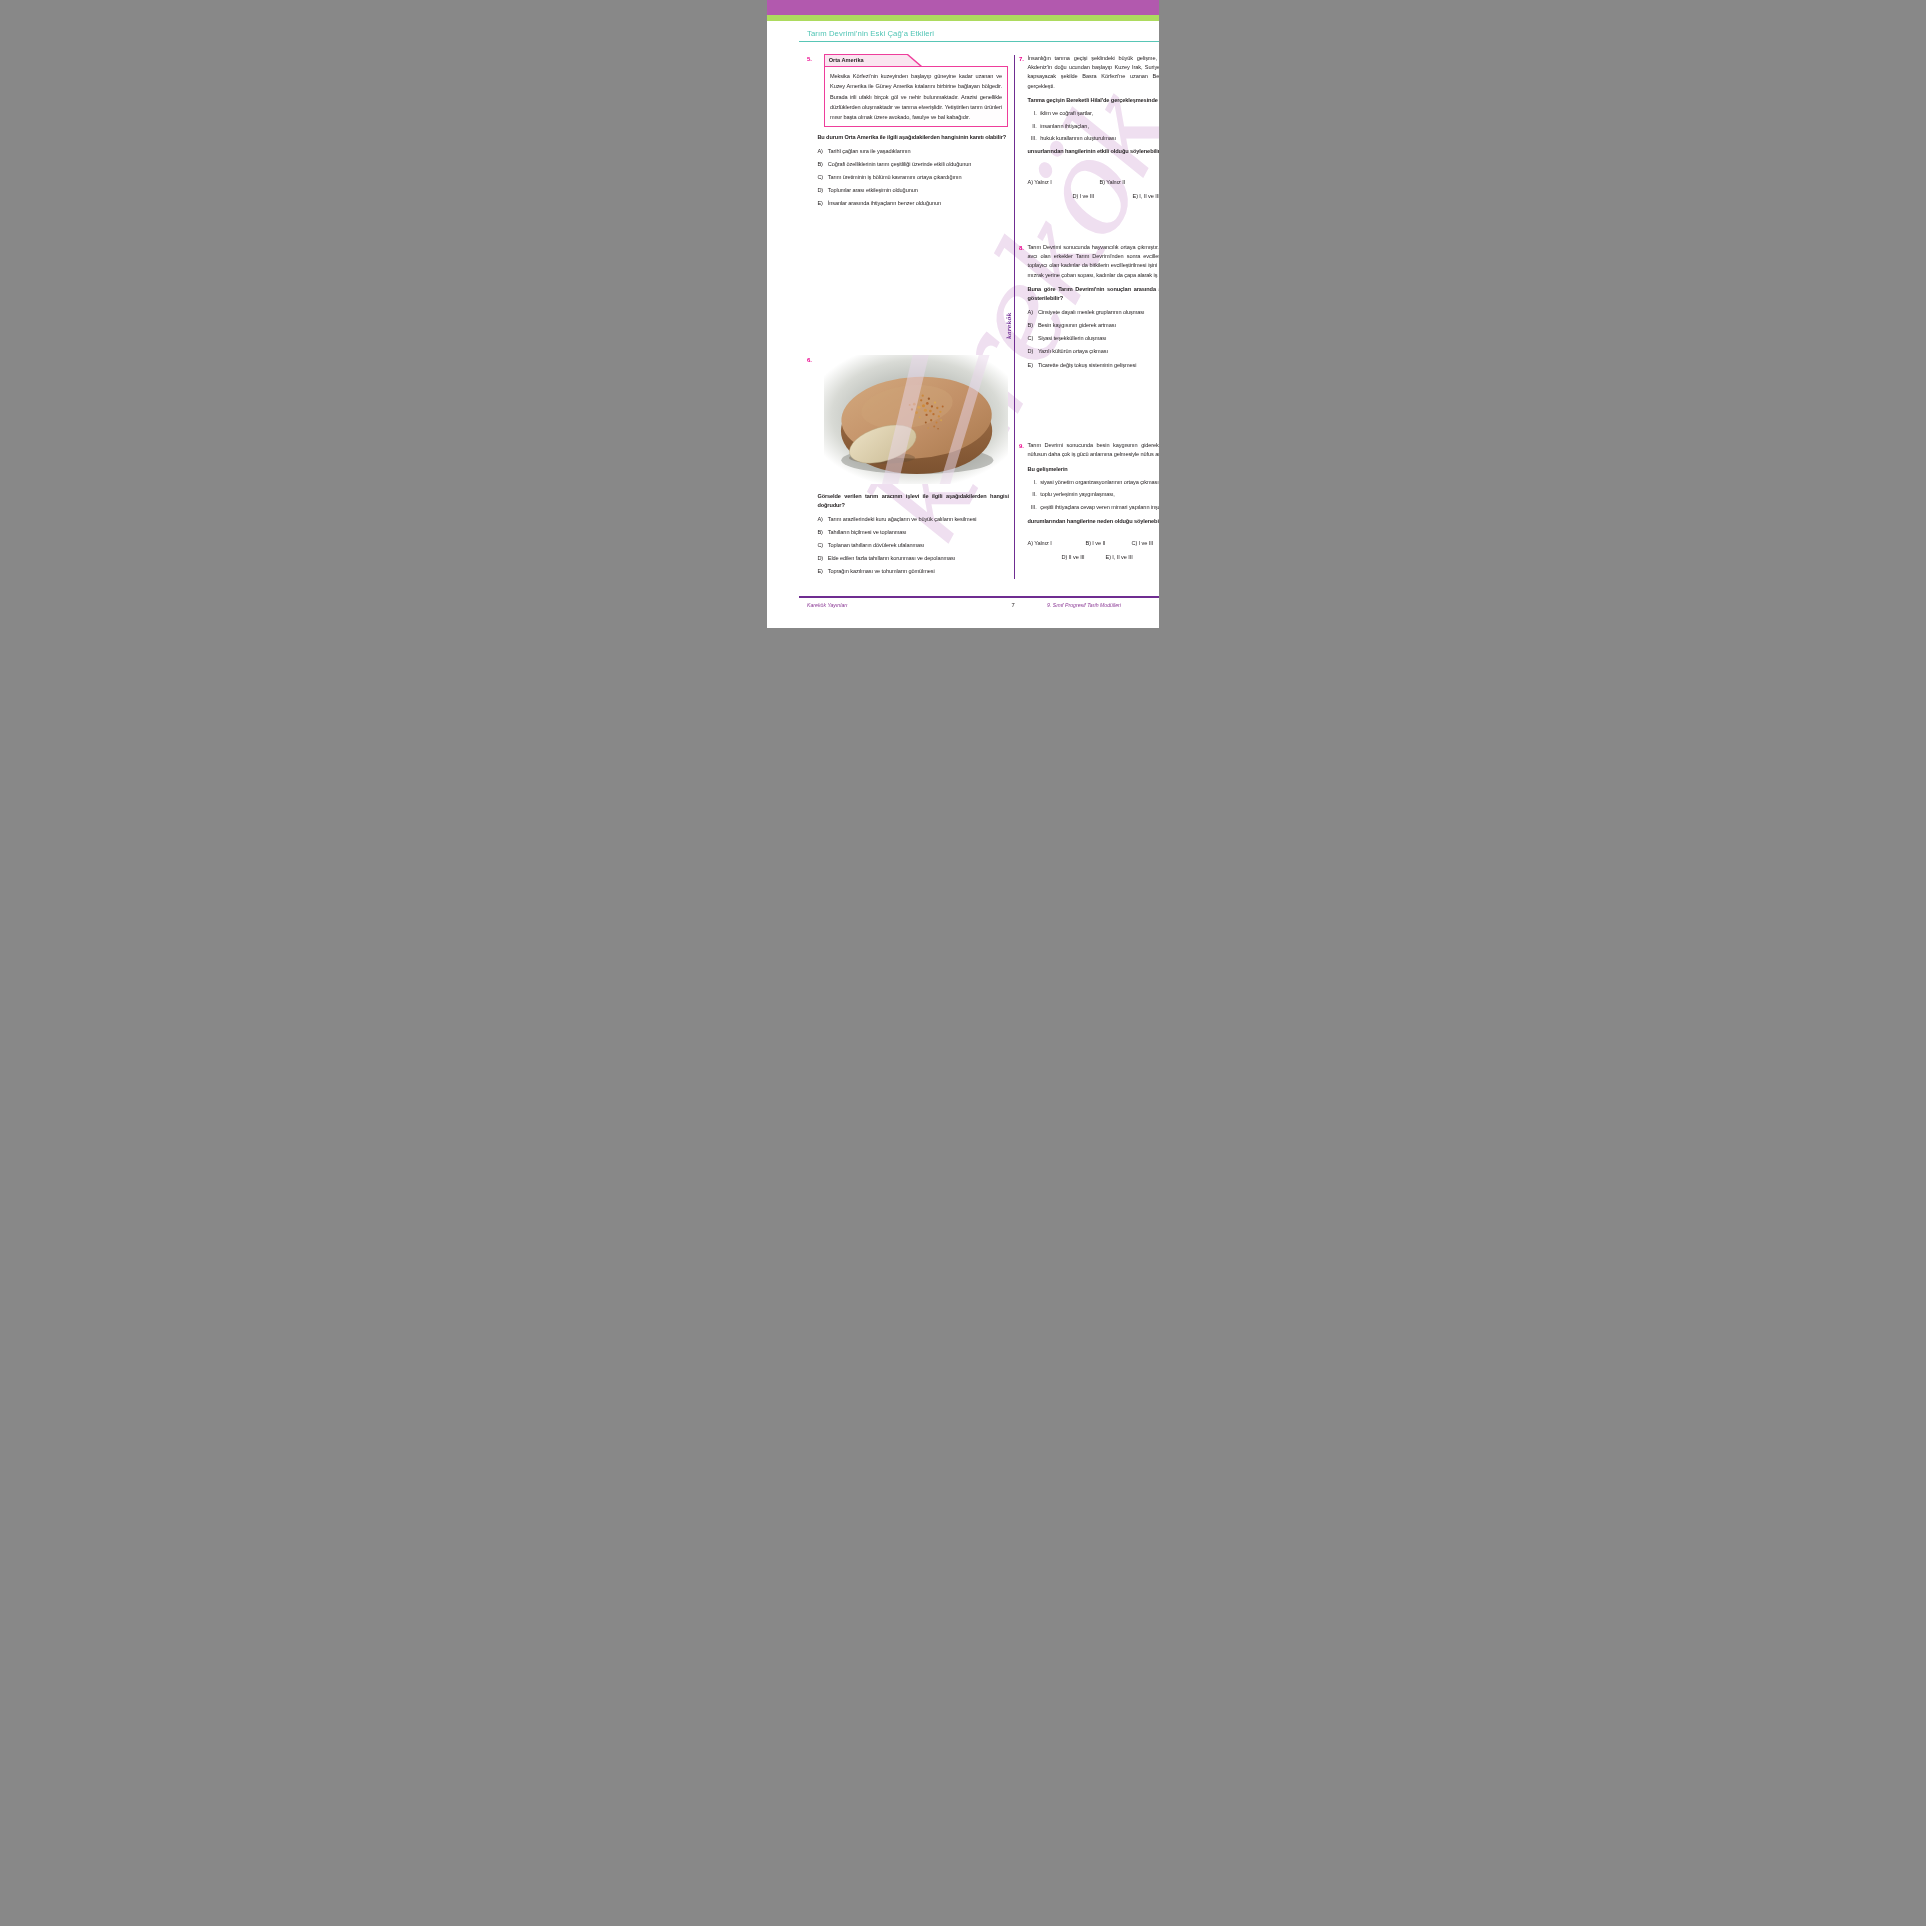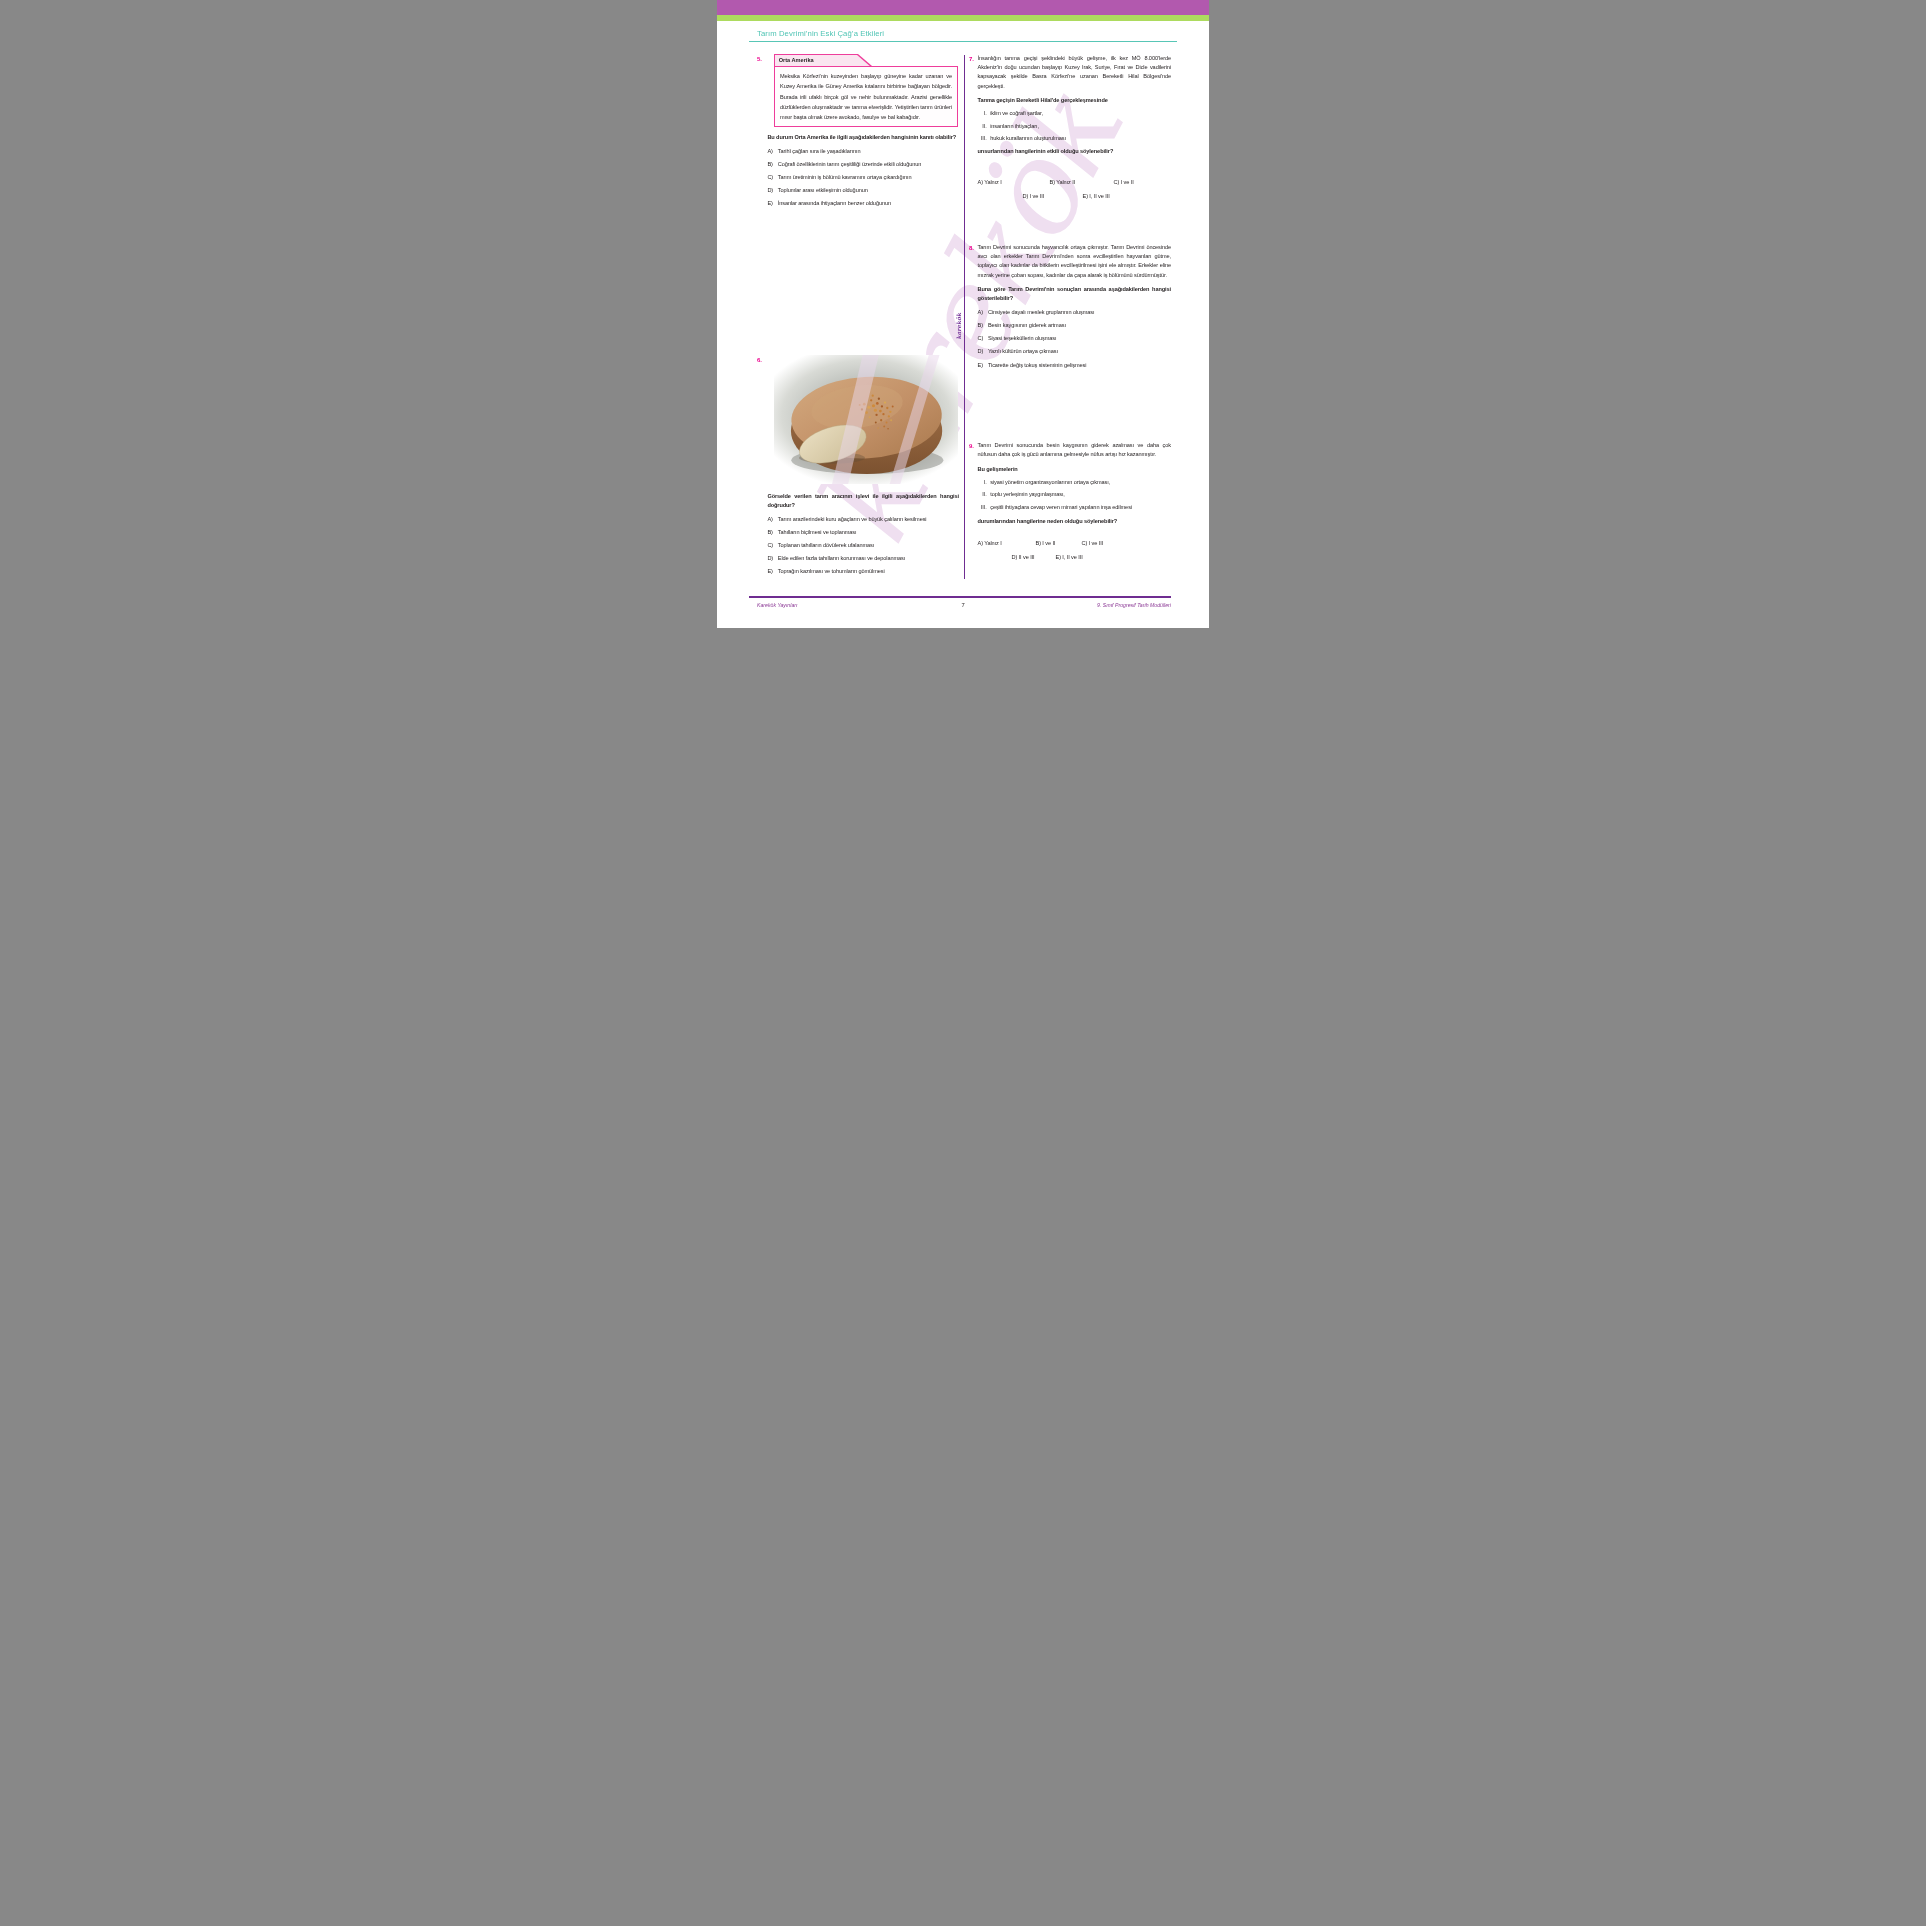--- a/index.html
+++ b/index.html
@@ -1,16 +1,16 @@
 <!DOCTYPE html>
 <html style="font-size:6.2px"><head>
 <meta charset="utf-8">
 <style>
   html,body{margin:0;padding:0;background:#888;}
-  .page{position:relative;width:492px;height:628px;margin:0 auto;background:#ffffff;
+  .page{position:relative;width:392px;height:628px;margin:0 auto;background:#ffffff;
         font-family:"Liberation Sans",sans-serif;color:#231f20;overflow:hidden;}
   
   .bar{position:absolute;left:0;width:100%;}
   .bar.magenta{top:0;height:15px;background:#b259ae;}
   .bar.green{top:15px;height:6.2px;background:#addb5f;}
   
   .page-title{position:absolute;left:40px;top:28.5px;font-size:7.7px;letter-spacing:0.1px;color:#4fc4b4;}
   .title-rule{position:absolute;left:32px;top:41px;width:428px;height:1px;background:#58c6b6;}
   .divider{position:absolute;left:247px;top:55px;width:0.8px;height:524px;background:#6f2d91;z-index:2;}
   

